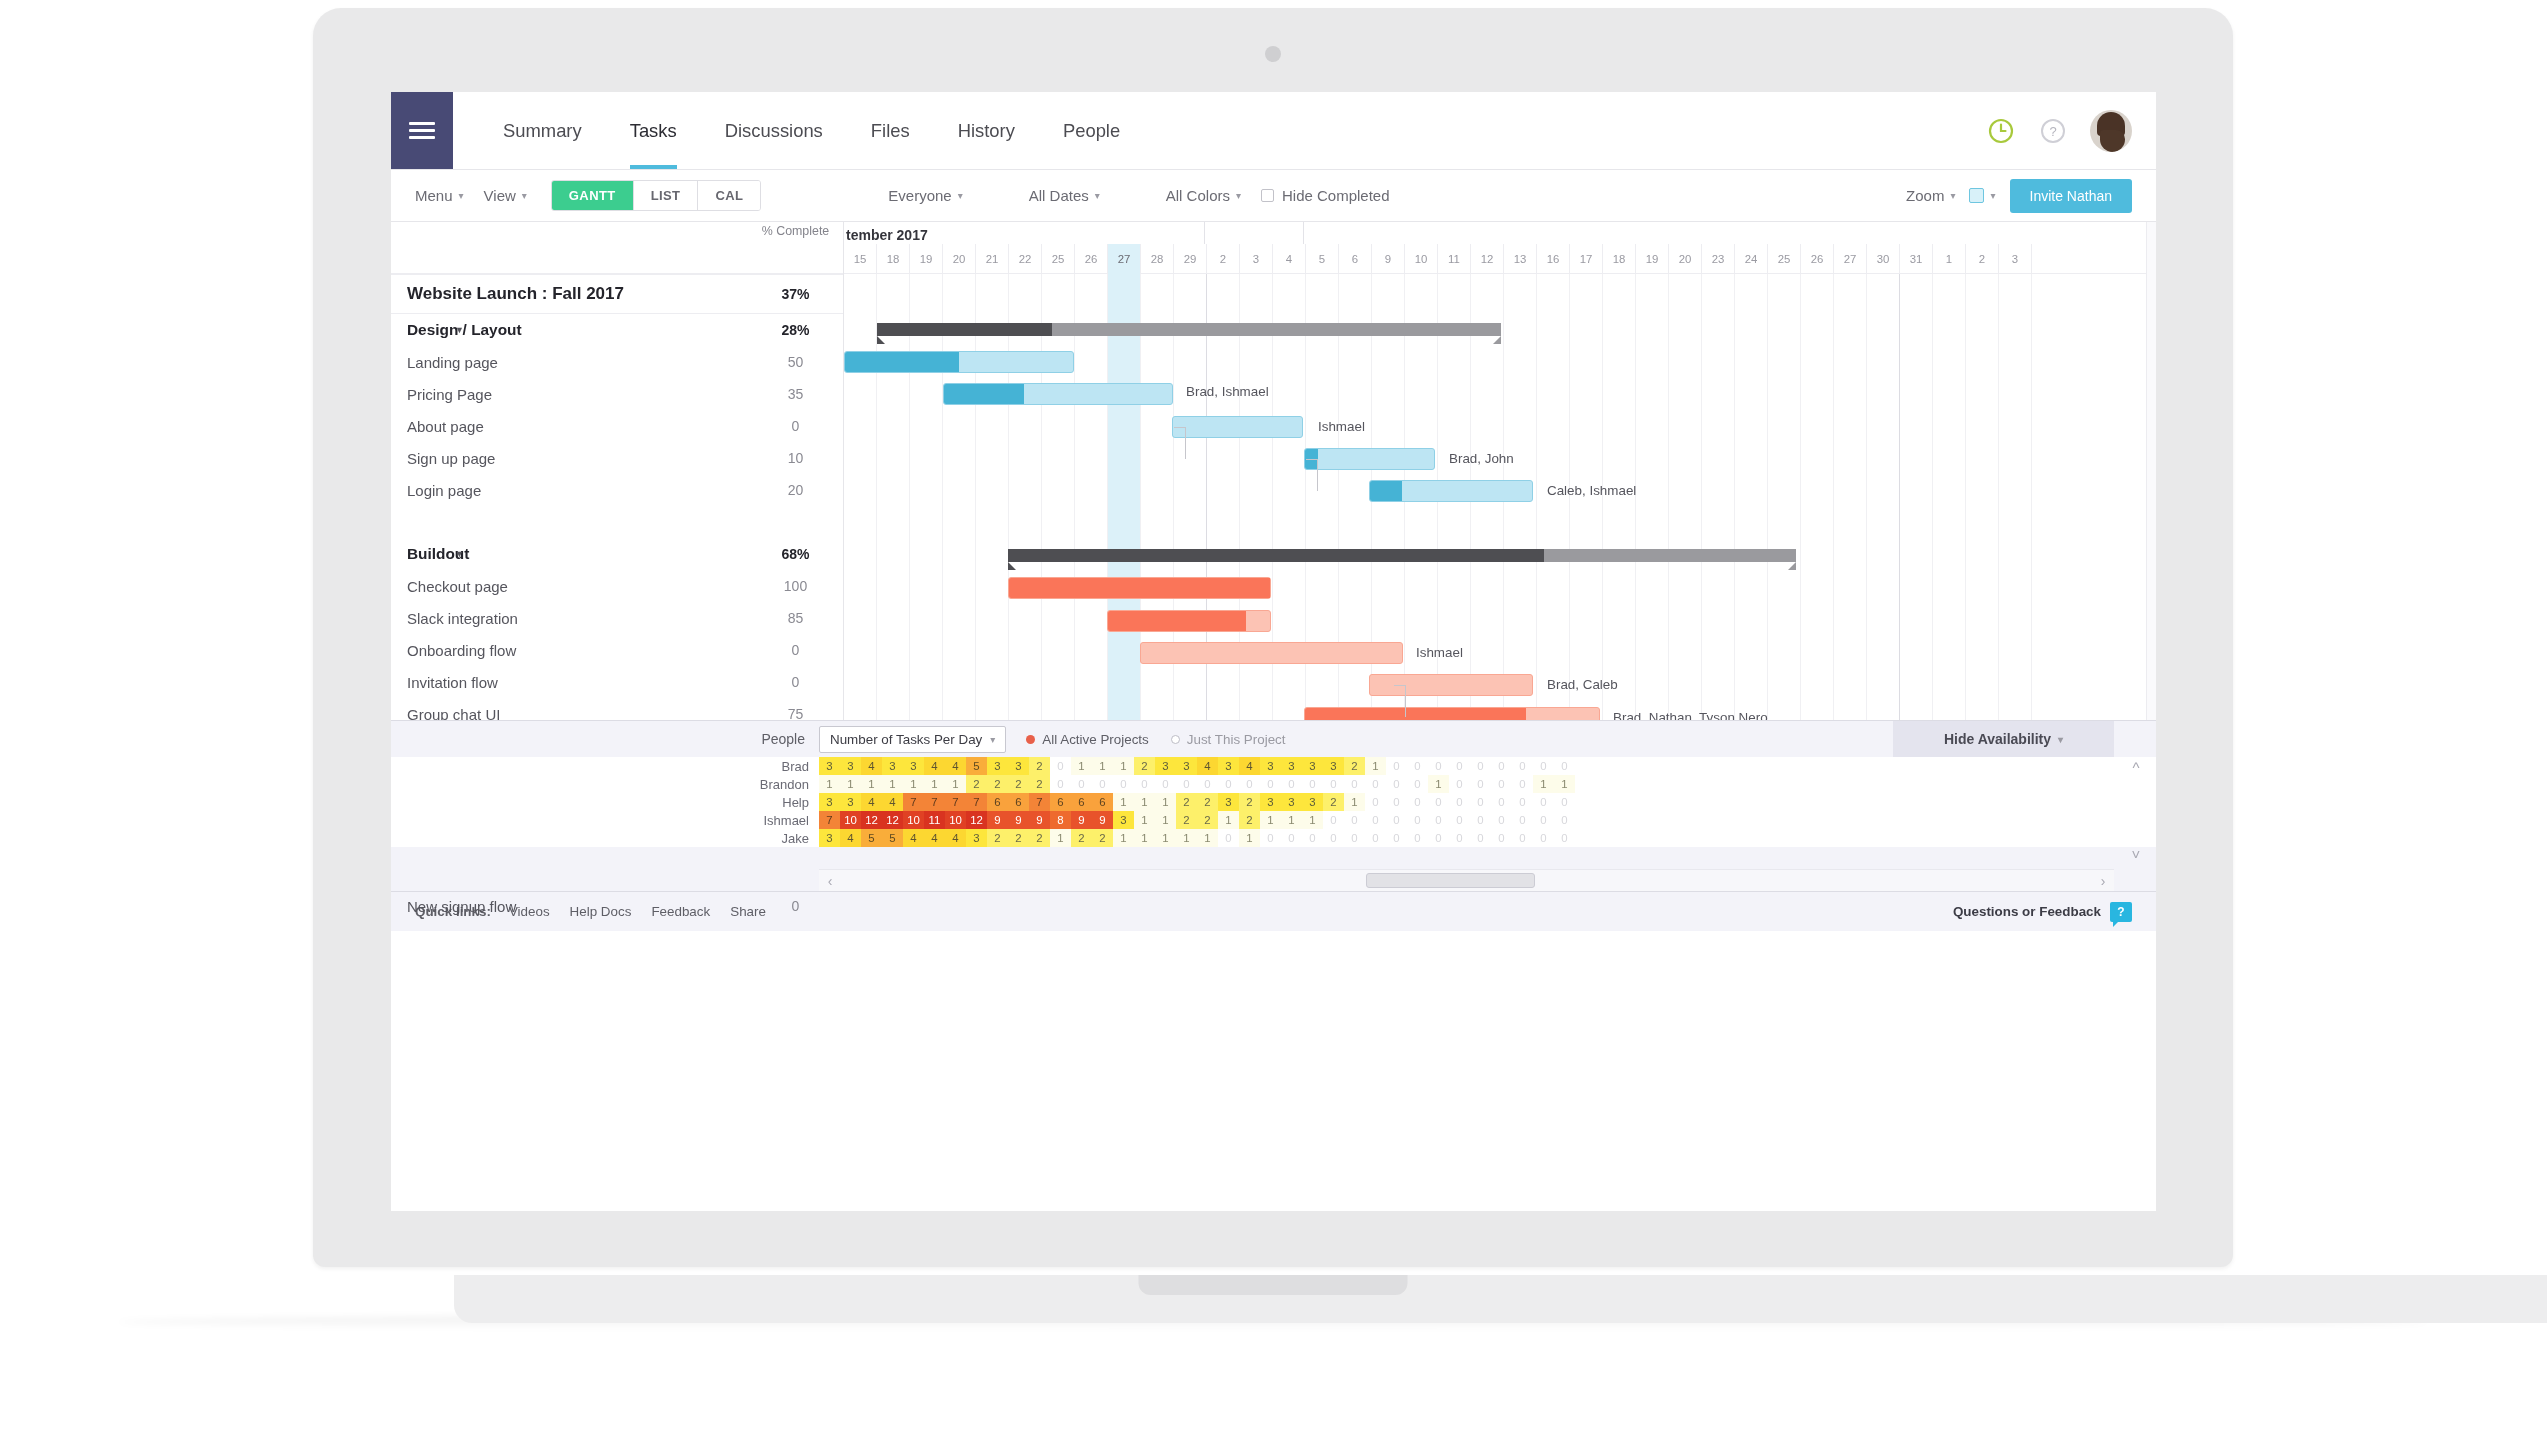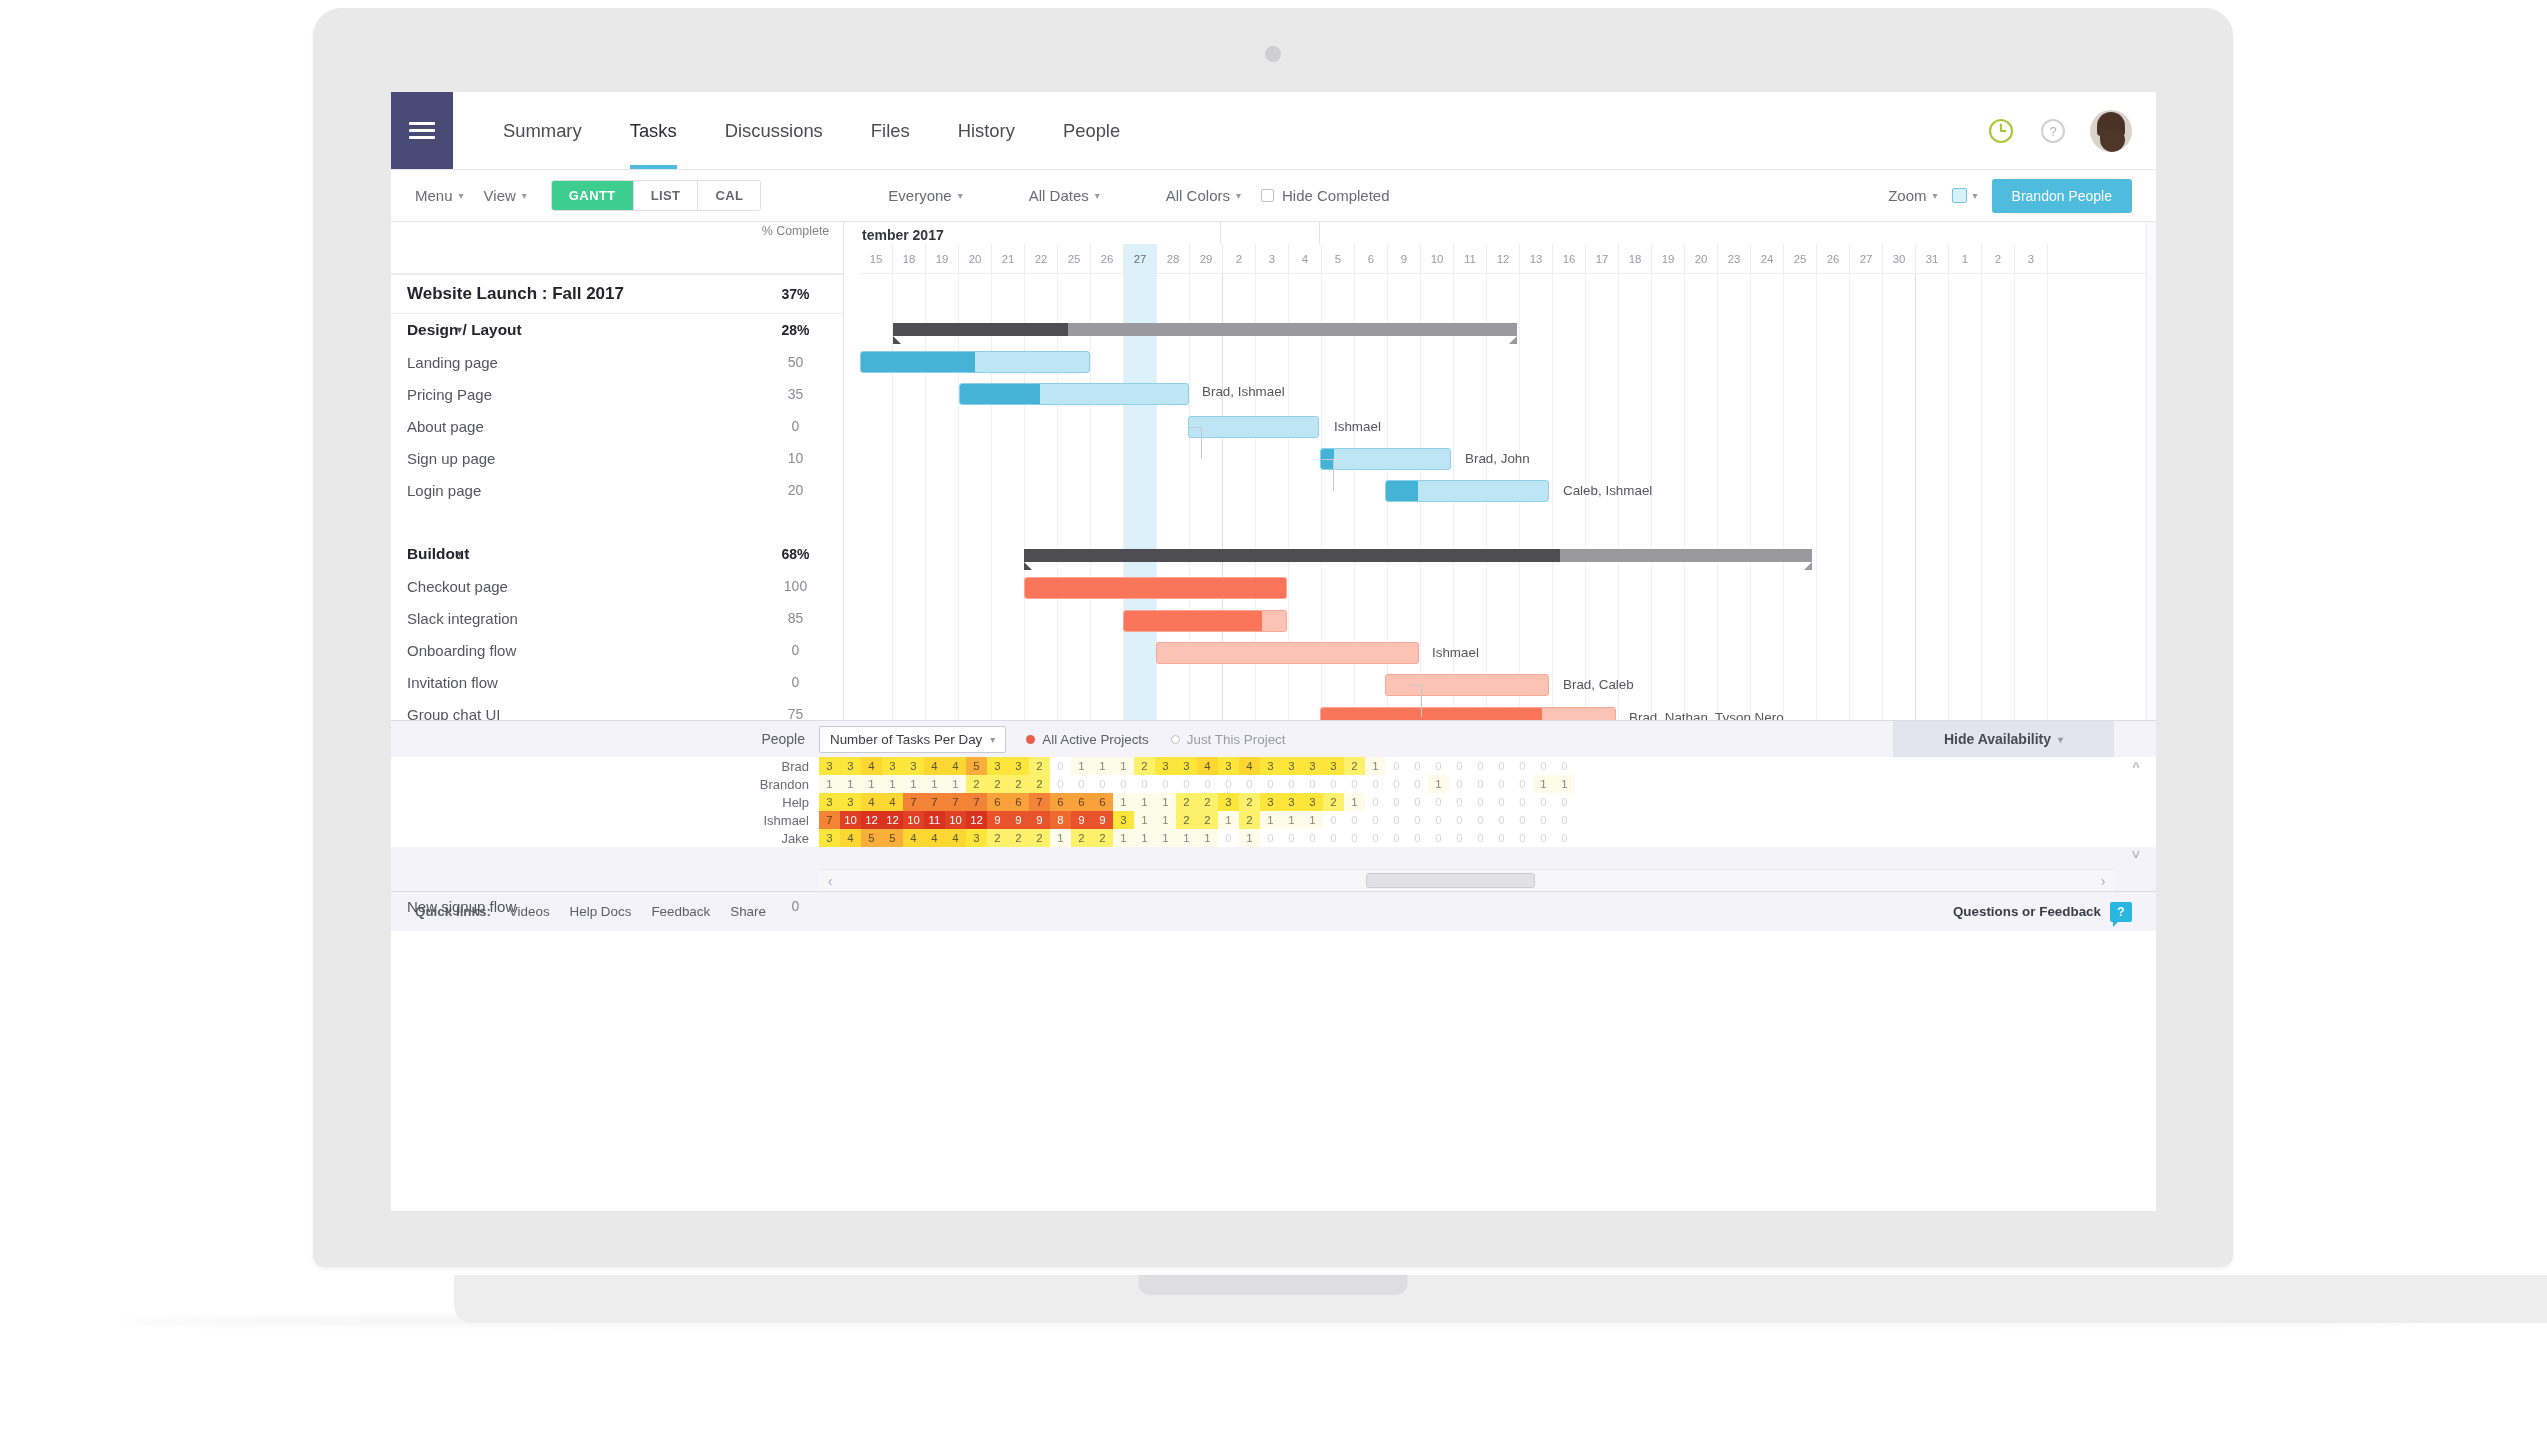--- a/index.html
+++ b/index.html
@@ -153,21 +153,21 @@
     white-space: nowrap;
   }
 
   
   .main { display: flex; height: 498px; position: relative; }
   .tasks-pane {
     width: 453px; flex: 0 0 453px;
     border-right: 1px solid #e6e6ea;
     background: #fff; position: relative;
   }
-  .tl-pane { flex: 1; position: relative; overflow: hidden; background: #fff; margin-left: 16px; }
+  .tl-pane { flex: 1; position: relative; overflow: hidden; background: #fff; }
 
   .hdr-row { height: 22px; display: flex; align-items: flex-end; }
   .pct-hdr {
     position: absolute; right: 0; top: 2px;
     width: 95px; text-align: center;
     font-size: 12.4px; color: #84848c;
   }
   .days-hdr-row { height: 30px; display: flex; border-bottom: 1px solid #ededf1; }
 
   .month-row { height: 22px; display: flex; position: relative; }
@@ -438,21 +438,21 @@
 
           <div class="tb-right">
             <div class="tb-drop" style="margin-right:0">
               <span>Zoom</span>
               <span class="caret">▾</span>
             </div>
             <div class="tb-drop" style="margin-right:0">
               <span class="color-swatch"></span>
               <span class="caret">▾</span>
             </div>
-            <div class="invite-btn">Brandon People</div>
+            <div class="invite-btn">Invite Nathan</div>
           </div>
         </div>
 
         <div class="main">
 
           <div class="tasks-pane">
             <div class="hdr-row">
               <div class="pct-hdr">% Complete</div>
             </div>
             <div style="height:30px;border-bottom:1px solid #ededf1"></div>

